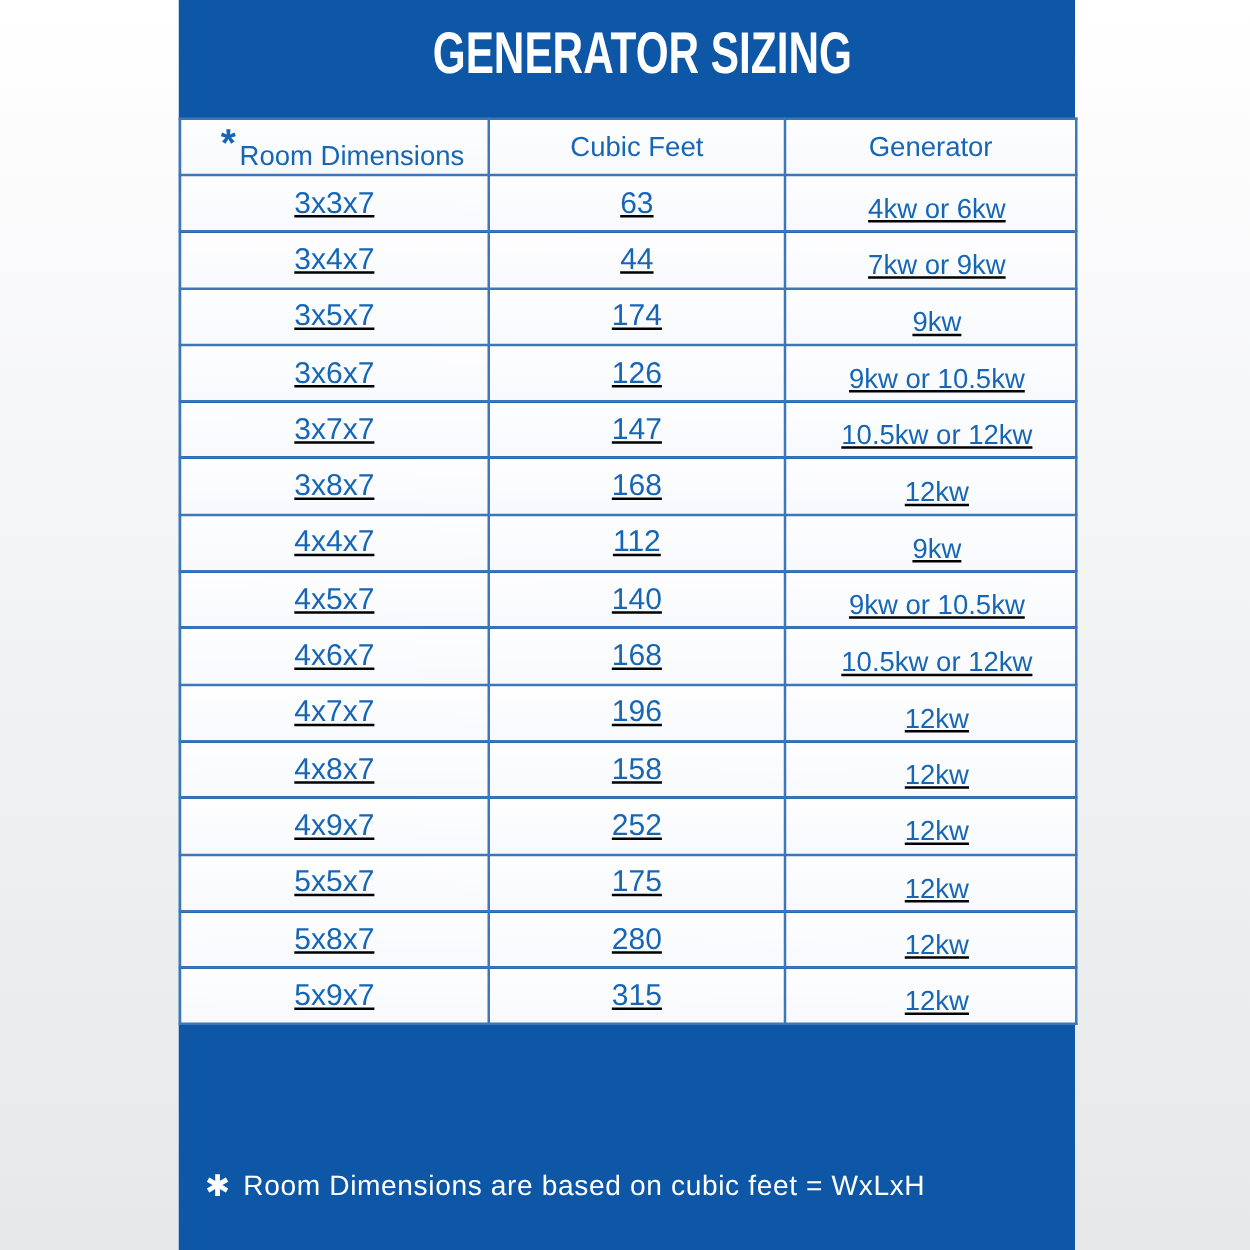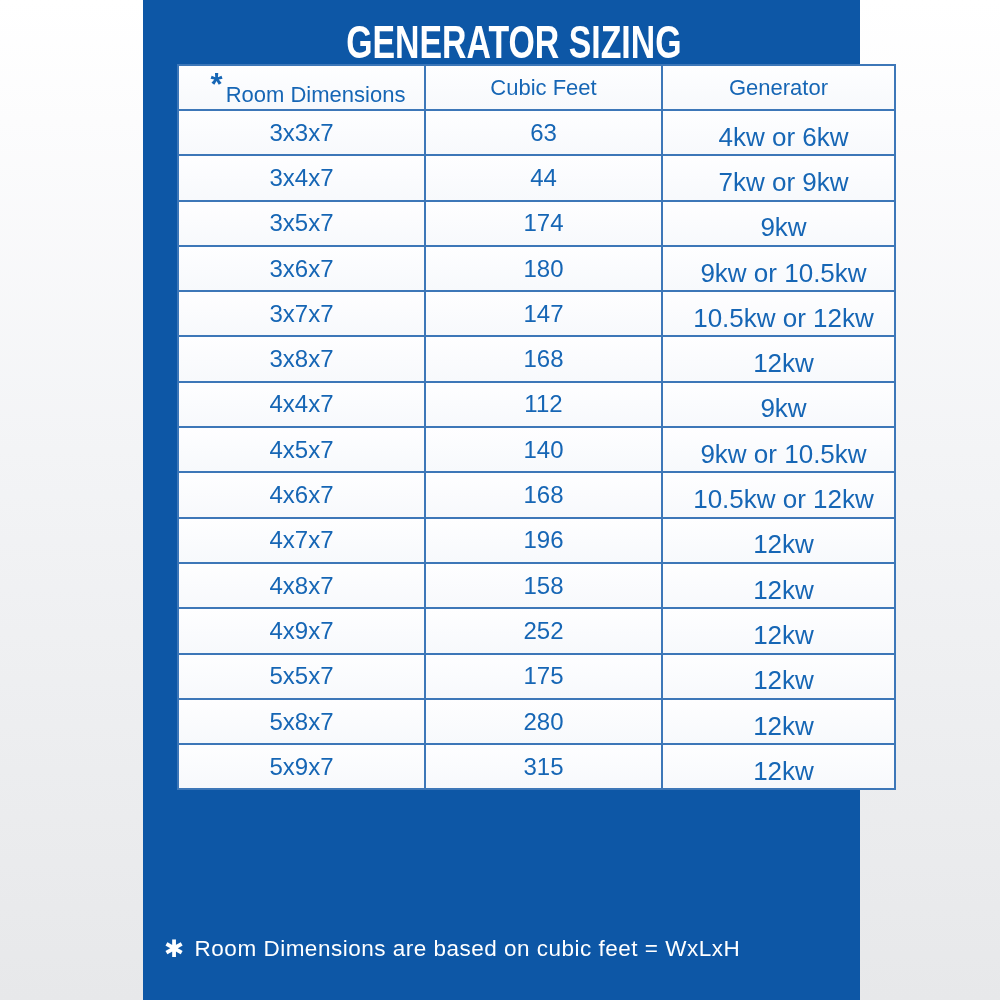--- a/index.html
+++ b/index.html
@@ -30,57 +30,56 @@
     color:#ffffff;
     font-size:47px;
     font-weight:bold;
     letter-spacing:0px;
     transform:scaleX(0.72);
     transform-origin:center;
     white-space:nowrap;
   }
   table.sizing{
     position:absolute;
-    left:0; top:64px;
+    left:0; top:94px;
     width:717px;
     border-collapse:collapse;
     table-layout:fixed;
-    margin-left:34px;
   }
   col.c1{width:247px;}
   col.c2{width:237px;}
   col.c3{width:233px;}
   table.sizing th, table.sizing td{
     border:2px solid var(--border-blue);
     background:linear-gradient(180deg,#fefeff 0%,#f7f9fc 100%);
     color:var(--text-blue);
     text-align:center;
     vertical-align:middle;
     overflow:hidden;
     white-space:nowrap;
   }
   table.sizing thead tr{height:45px;}
-  table.sizing tbody tr{height:45.3px;}
+  table.sizing tbody tr{height:45.3px;text-decoration:underline;}
   table.sizing th{
     font-weight:normal;
     font-size:22px;
   }
   th.room-hdr{
     text-align:left;
     padding-left:13px;
   }
   .hdr-asterisk{
     font-size:31px;
     font-weight:bold;
     vertical-align:7px;
     margin-right:3px;
   }
   table.sizing td{font-size:24px;}
   table.sizing td:nth-child(3){
-    font-size:26px;
+    font-size:22px;
     padding-top:9px;
     padding-left:10px;
   }
   .footnote{
     position:absolute;
     left:0; top:898px; width:717px; height:102px;
     display:flex; align-items:center;
     padding-left:21px;
     color:#ffffff;
     font-size:22.5px;
@@ -126,21 +125,21 @@
           <td>44</td>
           <td>7kw or 9kw</td>
         </tr>
         <tr>
           <td>3x5x7</td>
           <td>174</td>
           <td>9kw</td>
         </tr>
         <tr>
           <td>3x6x7</td>
-          <td>180</td>
+          <td>126</td>
           <td>9kw or 10.5kw</td>
         </tr>
         <tr>
           <td>3x7x7</td>
           <td>147</td>
           <td>10.5kw or 12kw</td>
         </tr>
         <tr>
           <td>3x8x7</td>
           <td>168</td>

